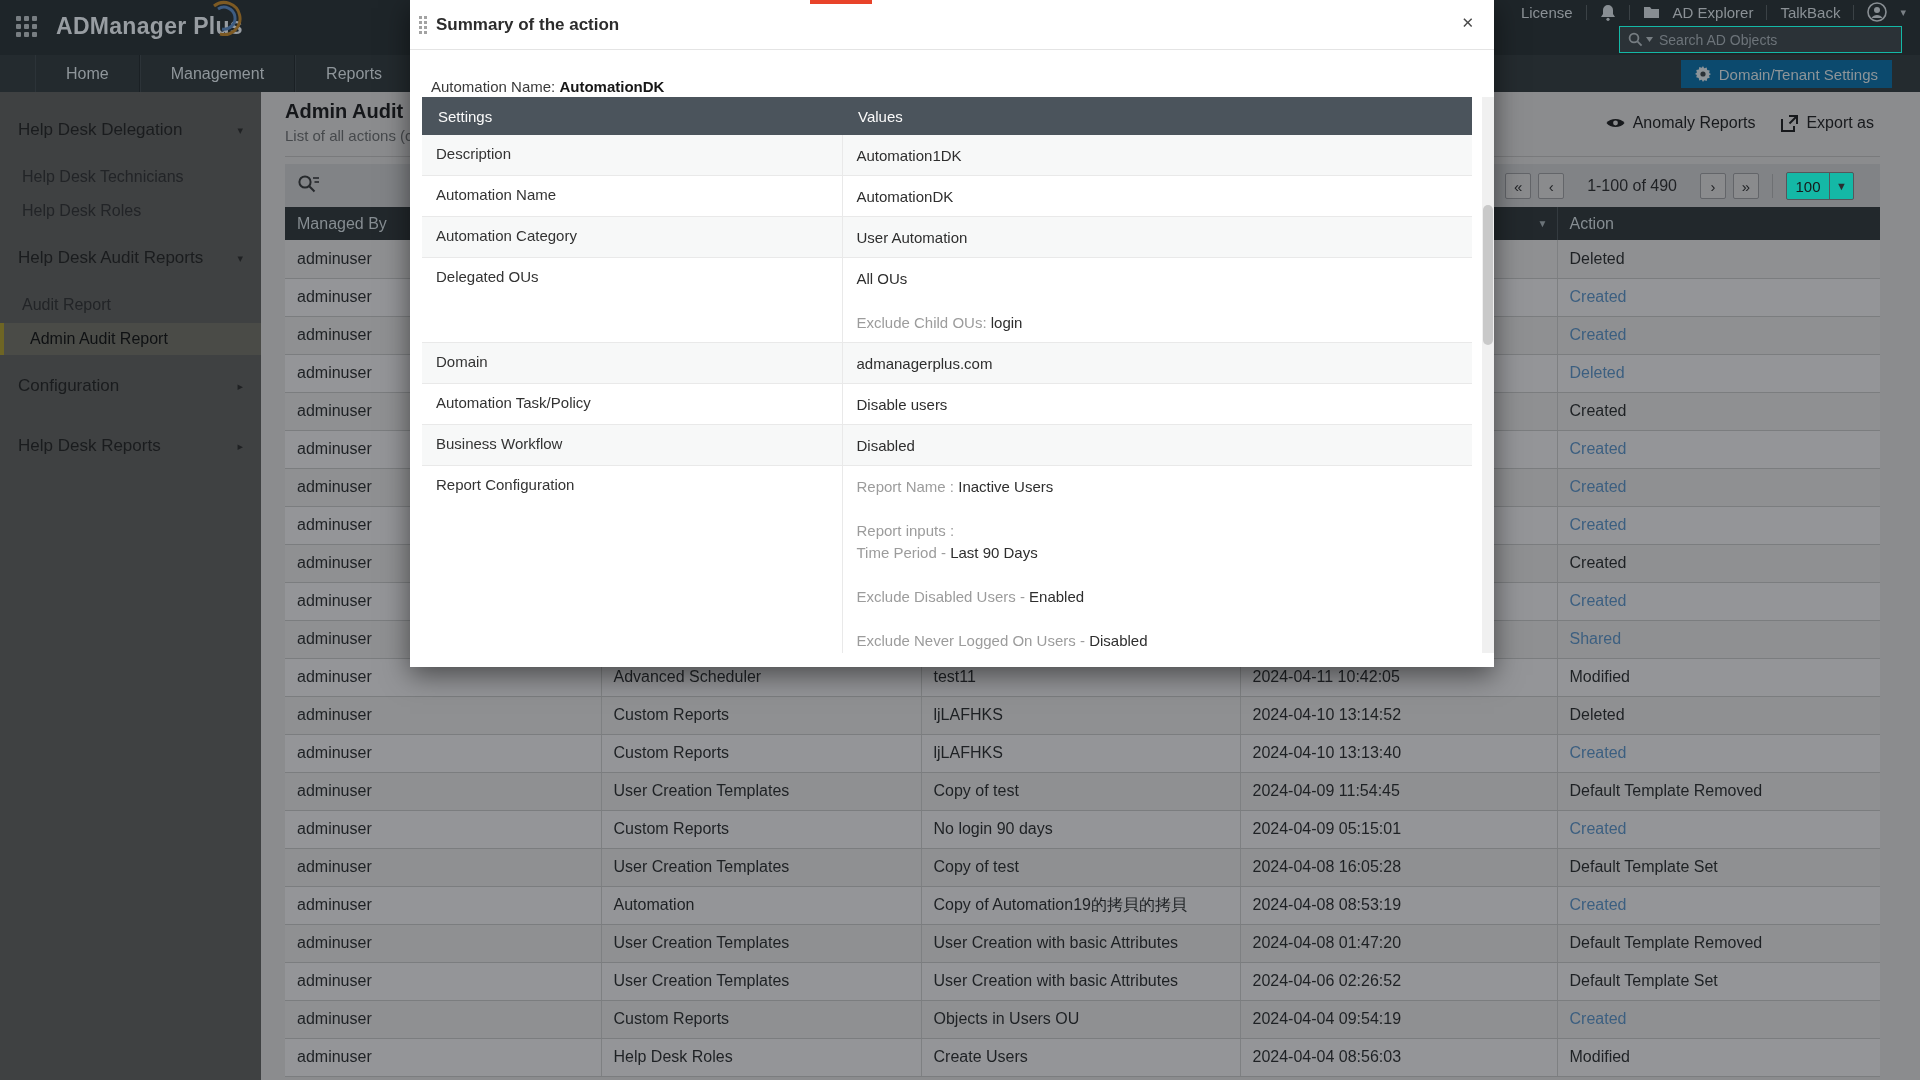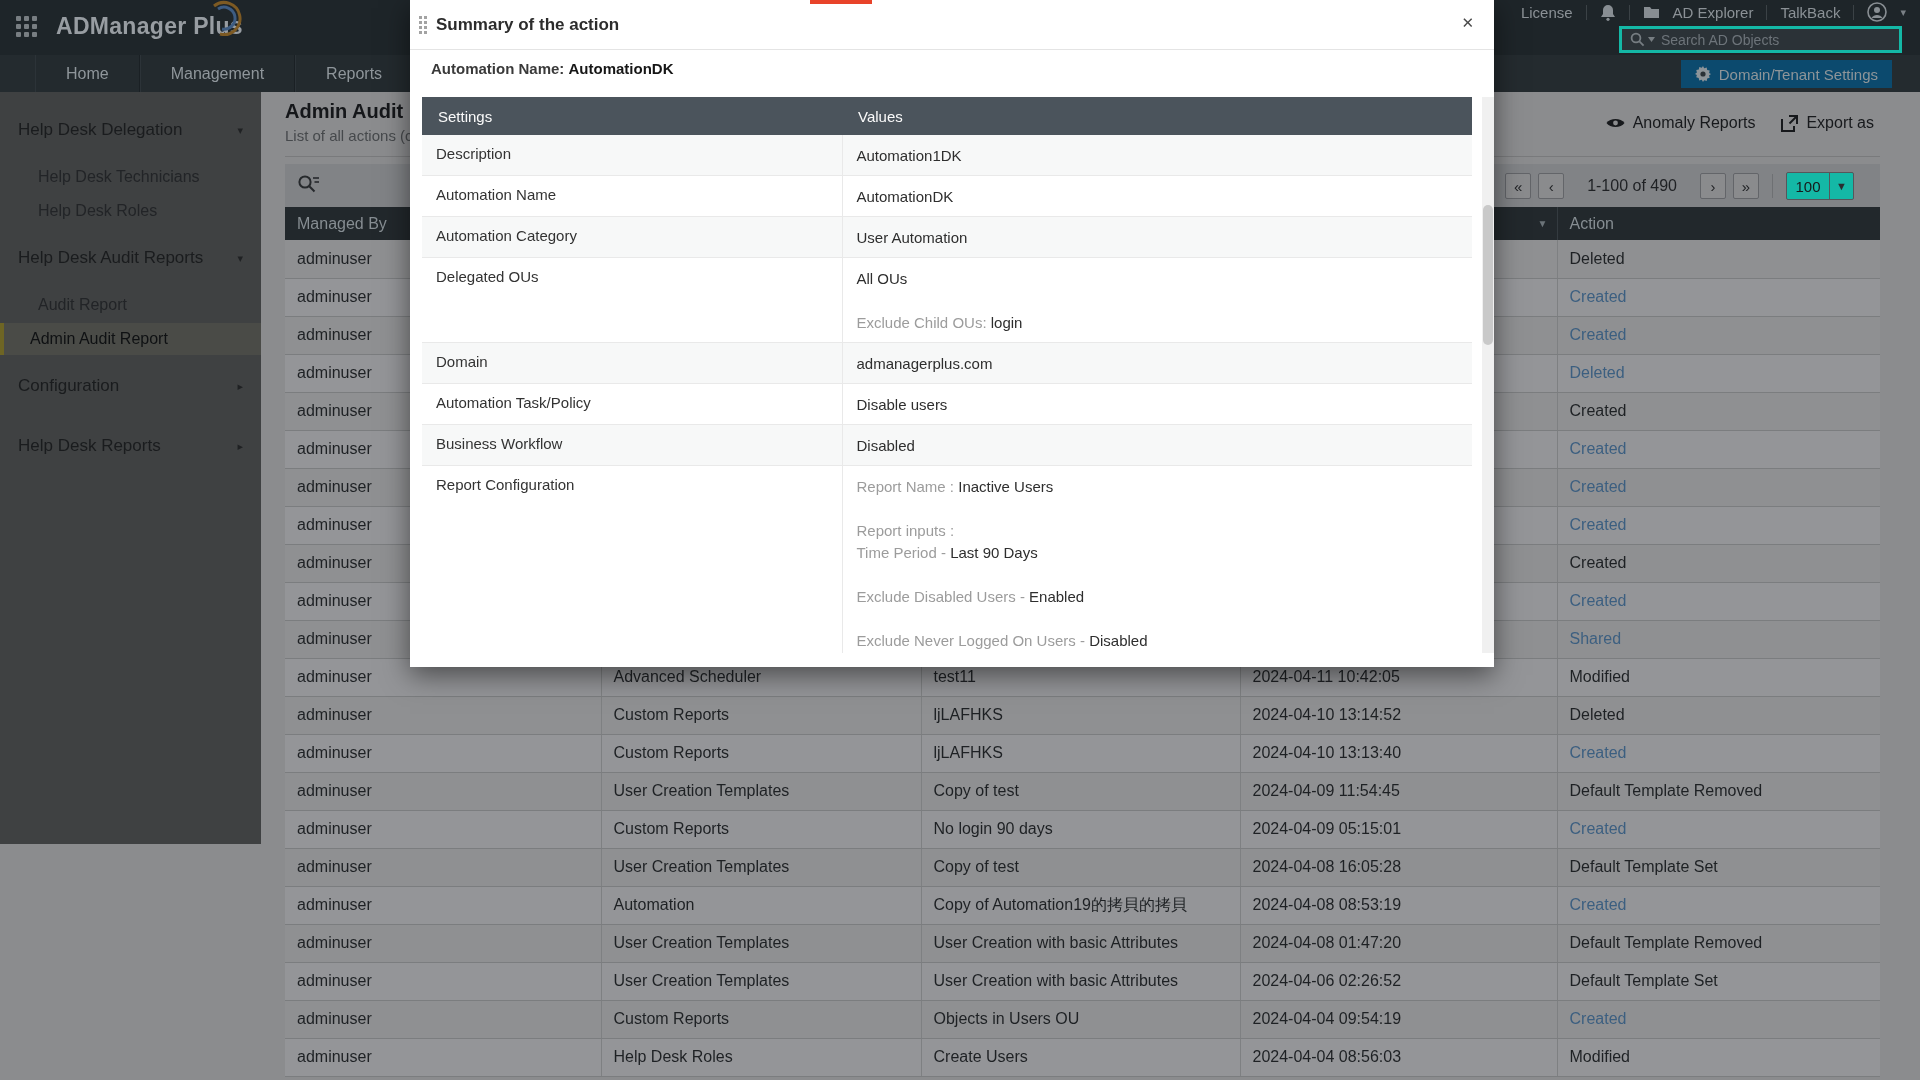--- a/index.html
+++ b/index.html
@@ -12,38 +12,38 @@
   .apps-grid { position:absolute; left:16px; top:16px; width:24px; height:24px;
                display:grid; grid-template-columns:repeat(3,5px); grid-template-rows:repeat(3,5px); gap:3px; }
   .apps-grid i { background:#787e82; border-radius:1px; }
   .brand { position:absolute; left:56px; top:13px; font-size:23px; font-weight:bold;
            color:#989da2; letter-spacing:.3px; }
   .brand-arc { position:absolute; left:206px; top:-2px; }
   .top-links { position:absolute; right:14px; top:0; height:24px; display:flex; align-items:center; gap:13px; }
   .top-link { color:#8b9196; font-size:15px; }
   .tl-sep { width:1px; height:15px; background:#3b4246; }
   .searchbox { position:absolute; left:1619px; top:26px; width:283px; height:27px;
-               background:#2b3237; border:3px solid #14b8a6; display:flex; align-items:center; }
+               background:#2b3237; border:1px solid #14b8a6; display:flex; align-items:center; }
   .searchbox .mag { margin:0 6px 0 8px; display:flex; align-items:center; gap:3px; }
   .searchbox .ph { color:#6d747a; font-size:14px; }
   
   .navstrip { position:absolute; left:0; top:55px; width:1920px; height:37px; background:#242b2f; }
   .tabs { position:absolute; left:35px; top:0; height:37px; display:flex; }
   .tab { height:37px; display:flex; align-items:center; padding:0 30px; color:#8f969b; font-size:16px;
          border-right:1px solid #1a2024; border-left:1px solid #2c3338; background:#232a2e; }
   .domain-btn { position:absolute; right:28px; top:5px; height:28px; padding:0 14px; display:flex;
                 align-items:center; gap:8px; background:#0c4a6e; color:#8e9599; font-size:15px; }
 
   
-  .sidebar { position:absolute; left:0; top:92px; width:261px; height:752px; background:#3f4142; }
+  .sidebar { position:absolute; left:0; top:92px; width:261px; height:988px; background:#3f4142; }
   .snav { padding-top:18px; display:flex; flex-direction:column; }
   .s-section { position:relative; height:30px; margin:5px 0; display:flex; align-items:center;
                padding-left:18px; color:#1a1c1e; font-size:17px; }
   .s-item { position:relative; height:32px; margin:1px 0; display:flex; align-items:center;
-            padding-left:38px; color:#222427; font-size:16px; }
+            padding-left:22px; color:#222427; font-size:16px; }
   .s-item.sel { background:#4a4b47; border-left:4px solid #6e6524; padding-left:26px; color:#0f1113; }
   .s-gap { height:10px; }
   .chev { position:absolute; right:18px; font-size:11px; color:#1f2123; }
 
   
   .content { position:absolute; left:261px; top:92px; right:0; bottom:0; background:#8b8c8e; }
   .page-title { position:absolute; left:24px; top:8px; font-size:20px; font-weight:bold; color:#15171a; }
   .page-sub { position:absolute; left:24px; top:35px; font-size:15px; color:#46494c; }
   .hdr-actions { position:absolute; right:46px; top:22px; display:flex; align-items:center; gap:26px; }
   .hdr-act { display:flex; align-items:center; gap:8px; color:#17191c; font-size:16px; }
@@ -73,21 +73,21 @@
   
   .overlay { position:absolute; inset:0; background:rgba(0,0,0,0); }
   .modal { position:absolute; left:410px; top:0; width:1084px; height:667px; background:#ffffff;
            box-shadow:0 8px 26px rgba(0,0,0,.5); }
   .m-head { position:relative; height:50px; border-bottom:1px solid #e4e4e4; display:flex; align-items:center; }
   .draghandle { margin:0 9px 0 9px; display:grid; grid-template-columns:repeat(2,3px);
                 grid-template-rows:repeat(4,3px); gap:2px; }
   .draghandle i { background:#a3a3a3; }
   .m-title { font-size:17px; font-weight:600; color:#2c2c2c; }
   .m-close { position:absolute; right:20px; top:14px; font-size:15px; color:#4a4a4a; cursor:pointer; }
-  .m-sub { position:absolute; left:21px; top:60px; font-size:15px; color:#3a3a3a;font-weight:bold; }
+  .m-sub { position:absolute; left:21px; top:78px; font-size:15px; color:#3a3a3a; }
   .m-sub b { color:#161616; font-size:15px; }
   .m-tablewrap { position:absolute; left:12px; top:97px; width:1050px; height:556px; overflow:hidden; }
   table.mgrid { width:100%; border-collapse:collapse; table-layout:fixed; }
   table.mgrid th { height:38px; background:#4b545c; color:#fafafa; font-weight:normal; font-size:15px;
                    text-align:left; padding-left:16px; }
   table.mgrid td { vertical-align:top; padding:10px 14px 8px 14px; font-size:15px; color:#333333;
                    border-bottom:1px solid #e9e9e9; }
   table.mgrid td + td { border-left:1px solid #e9e9e9; }
   table.mgrid tr.odd td { background:#f7f8f8; }
   .vline { line-height:22px; min-height:22px; color:#2e2e2e; }

